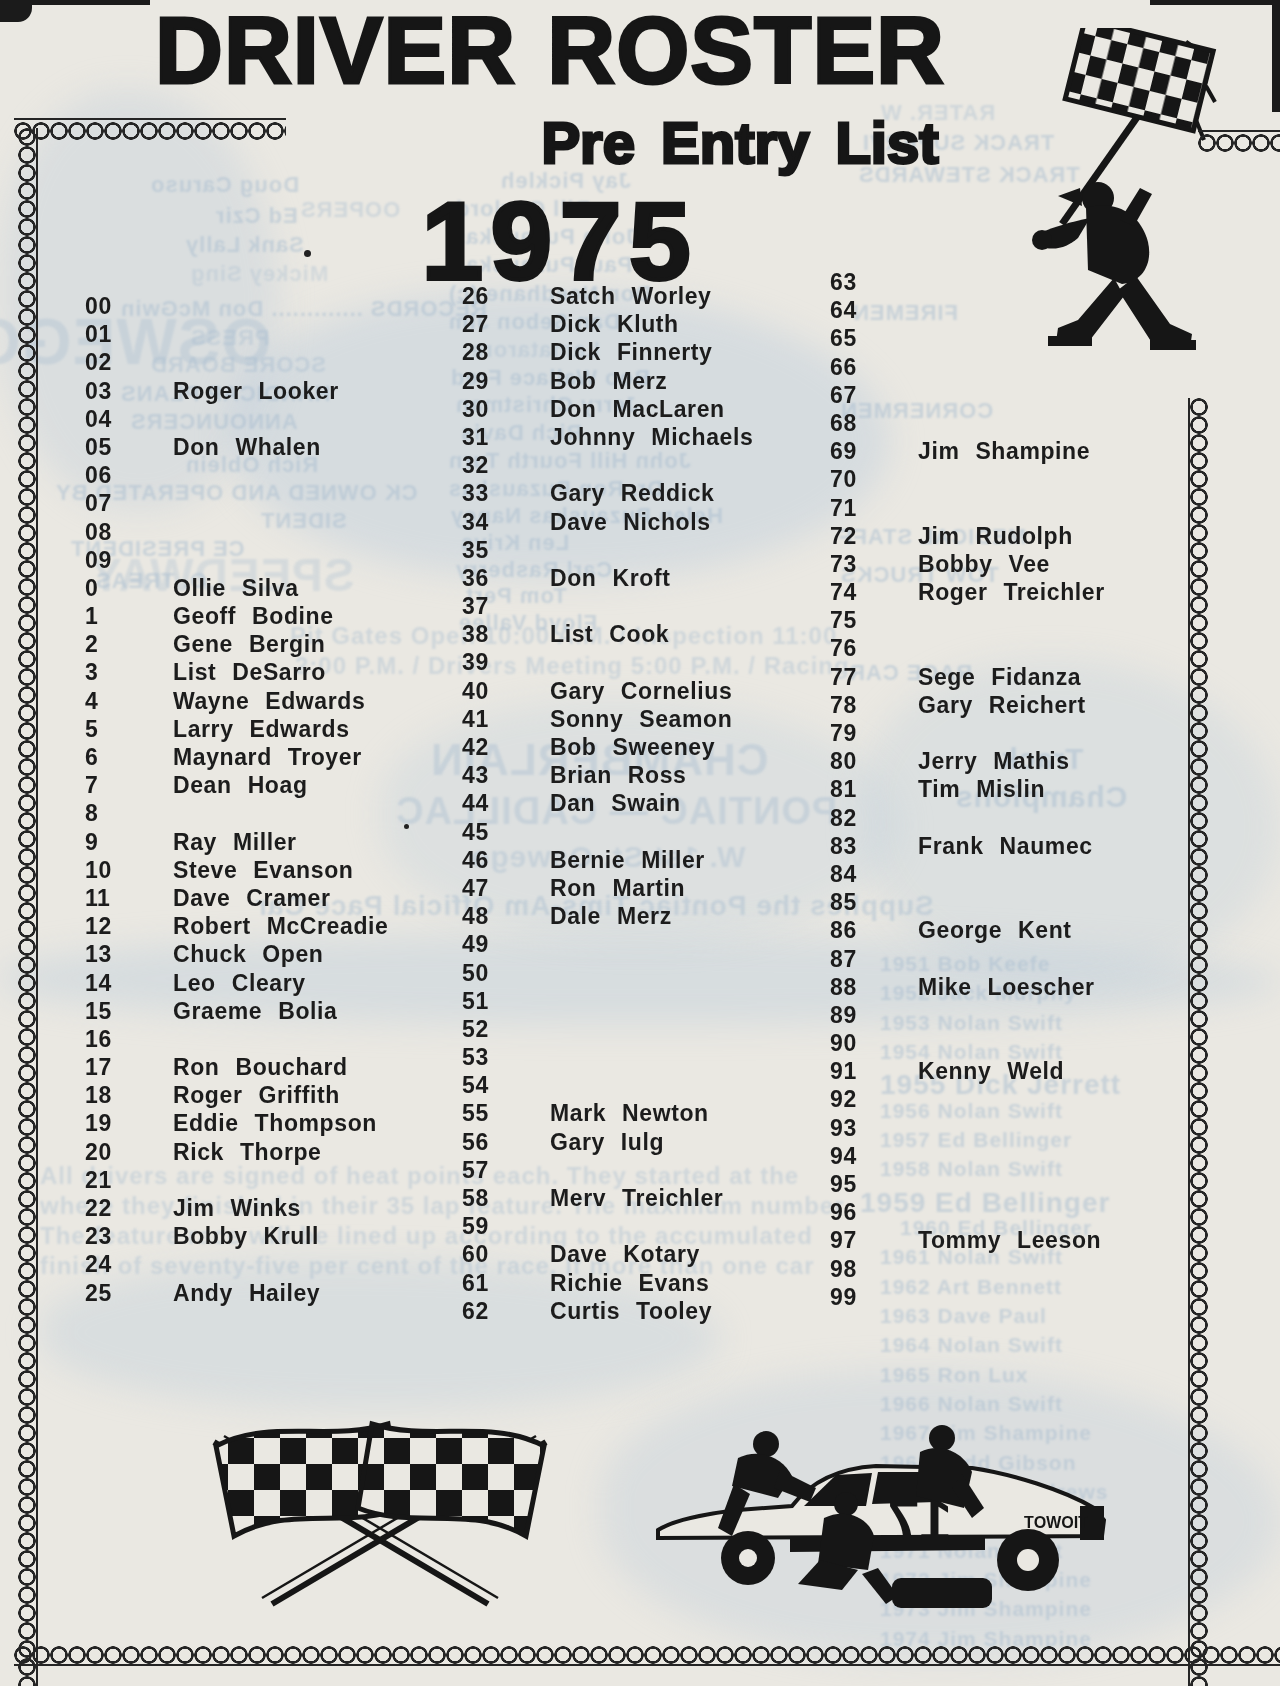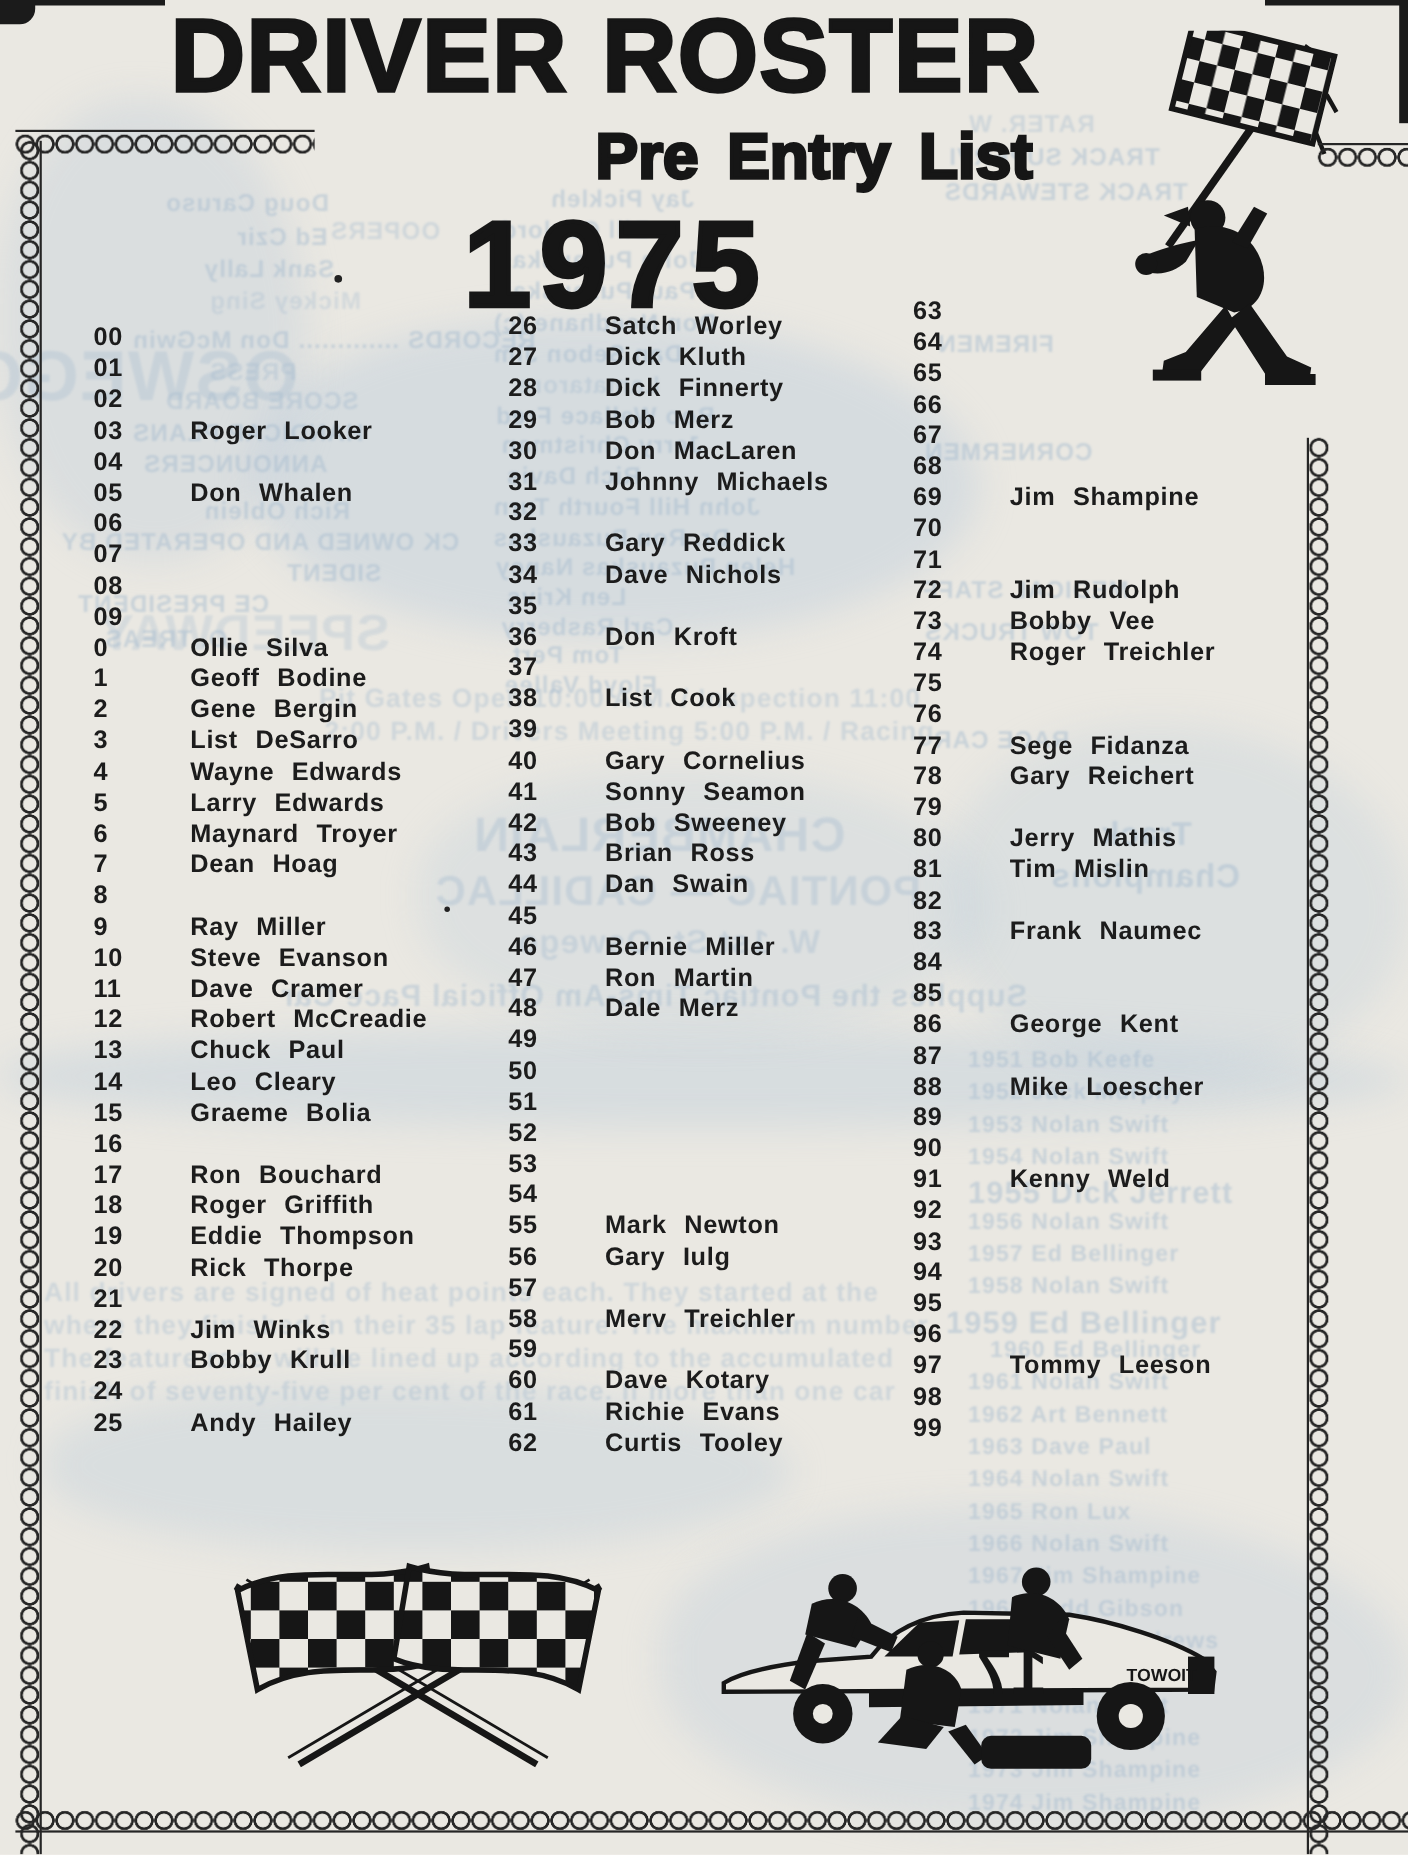--- a/index.html
+++ b/index.html
@@ -269,21 +269,21 @@
       <div class="row">
         <span class="num">11</span>
         <span class="name">Dave Cramer</span>
       </div>
       <div class="row">
         <span class="num">12</span>
         <span class="name">Robert McCreadie</span>
       </div>
       <div class="row">
         <span class="num">13</span>
-        <span class="name">Chuck Paul</span>
+        <span class="name">Chuck Open</span>
       </div>
       <div class="row">
         <span class="num">14</span>
         <span class="name">Leo Cleary</span>
       </div>
       <div class="row">
         <span class="num">15</span>
         <span class="name">Graeme Bolia</span>
       </div>
       <div class="row">

